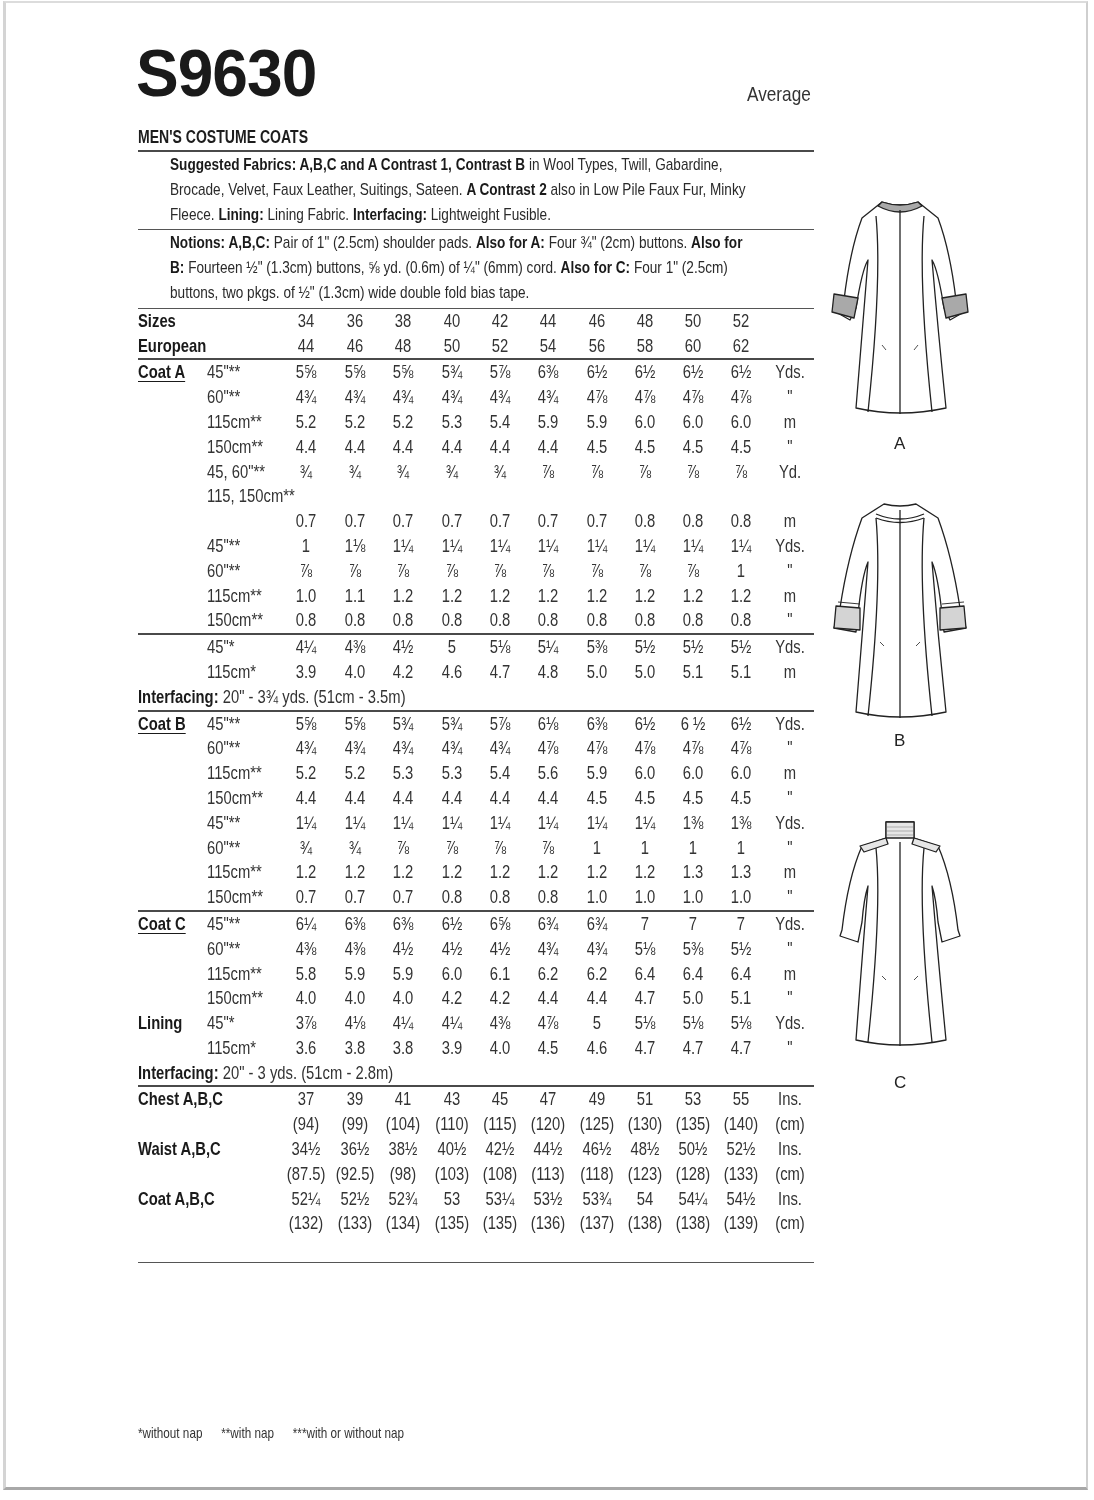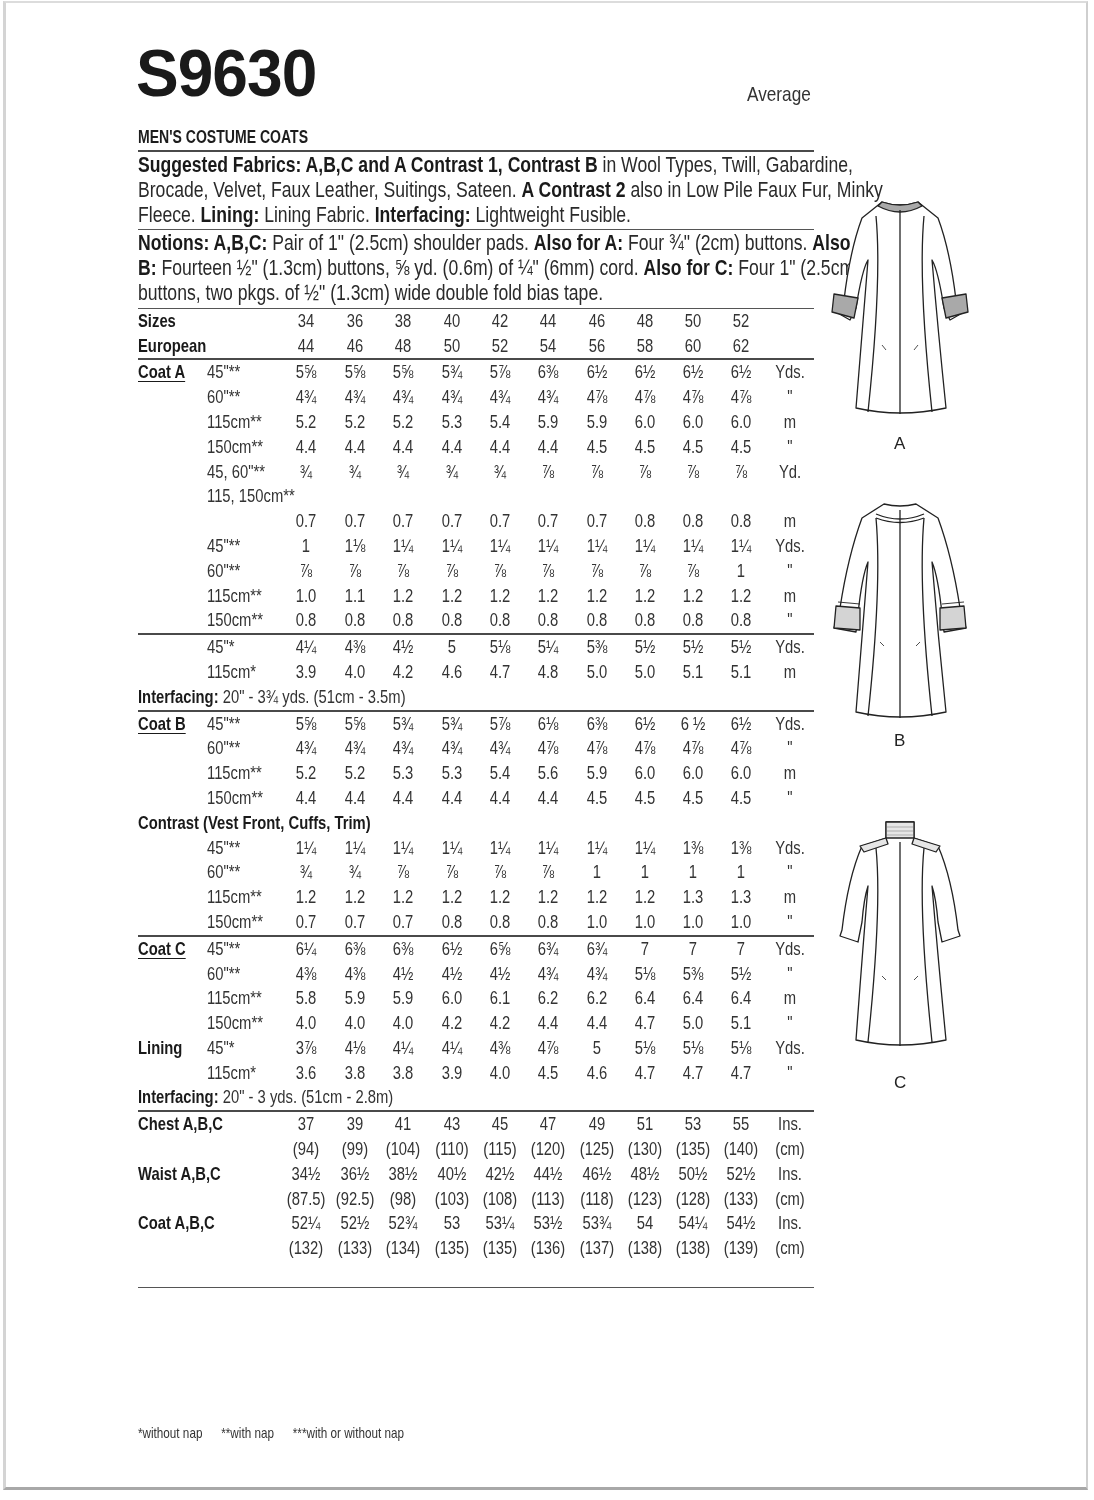--- a/index.html
+++ b/index.html
@@ -11,21 +11,21 @@
            box-sizing:border-box; }
   .title { position:absolute; left:136px; top:40px; font-size:66px; font-weight:bold;
            letter-spacing:-1px; line-height:1; transform:scaleX(0.97); transform-origin:left top; color:#1a1a1a; }
   .size-range { position:absolute; left:747px; top:82px; font-size:21px; color:#333;
                 transform:scaleX(0.82); transform-origin:left top; }
   .content { position:absolute; left:138px; top:125px; width:676px; }
   .cond { transform:scaleX(0.78); transform-origin:left center; white-space:nowrap; display:inline-block; }
   .heading { font-size:18px; font-weight:bold; height:25px; line-height:25px; }
   .rule { height:0; border-top:2px solid #4a4a4a; margin:0; }
   .rule.thin { border-top:1.5px solid #555; }
-  .para { font-size:22px; line-height:24.8px; color:#2a2a2a; padding:1px 0 2px 0; }
+  .para { font-size:17px; line-height:24.8px; color:#2a2a2a; padding:1px 0 2px 0;margin-left:32px; }
   .para .pl { display:block; white-space:nowrap; transform:scaleX(0.80); transform-origin:left center; }
   .para b { color:#1a1a1a; }
   .row { position:relative; height:24.8px; font-size:18.5px; line-height:24.8px; color:#333; }
   .row .lab { position:absolute; left:0; top:0; white-space:nowrap;
               transform:scaleX(0.80); transform-origin:left center; font-weight:bold; color:#1a1a1a; }
   .row .lab.u { text-decoration:underline; text-underline-offset:3px; }
   .row .sub { position:absolute; left:69px; top:0; white-space:nowrap;
               transform:scaleX(0.80); transform-origin:left center; color:#333; }
   .row .c { position:absolute; top:0; width:48px; margin-left:-24px; text-align:center;
             white-space:nowrap; transform:scaleX(0.80); color:#333; }
@@ -331,23 +331,20 @@
         <span class="c" style="left: 314px;">4.4</span>
         <span class="c" style="left: 362px;">4.4</span>
         <span class="c" style="left: 410px;">4.4</span>
         <span class="c" style="left: 459px;">4.5</span>
         <span class="c" style="left: 507px;">4.5</span>
         <span class="c" style="left: 555px;">4.5</span>
         <span class="c" style="left: 603px;">4.5</span>
         <span class="unit">"</span>
       </div>
       <div class="row">
-        <span class="full"><span>Contrast (Vest Front, Cuffs, Trim)</span></span>
-      </div>
-      <div class="row">
         <span class="sub">45"**</span>
         <span class="c" style="left: 168px;">1¼</span>
         <span class="c" style="left: 217px;">1¼</span>
         <span class="c" style="left: 265px;">1¼</span>
         <span class="c" style="left: 314px;">1¼</span>
         <span class="c" style="left: 362px;">1¼</span>
         <span class="c" style="left: 410px;">1¼</span>
         <span class="c" style="left: 459px;">1¼</span>
         <span class="c" style="left: 507px;">1¼</span>
         <span class="c" style="left: 555px;">1⅜</span>

